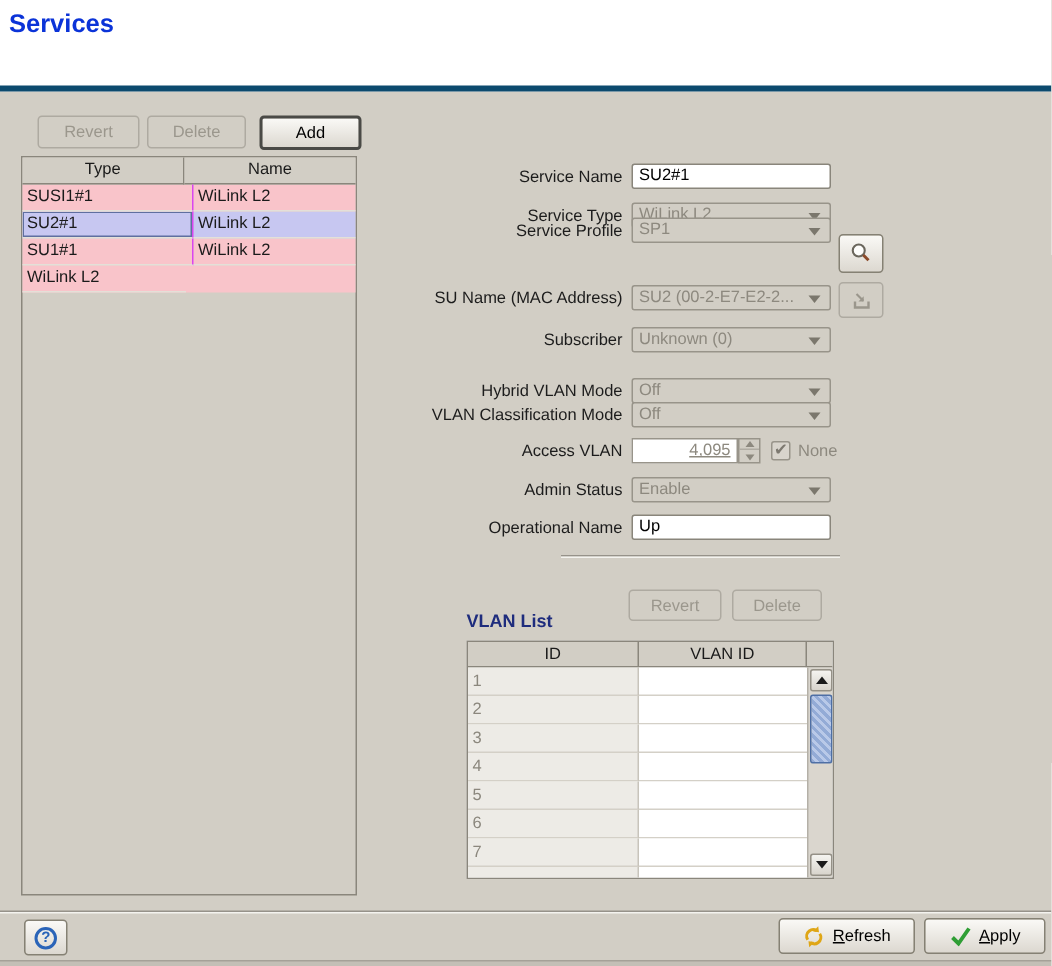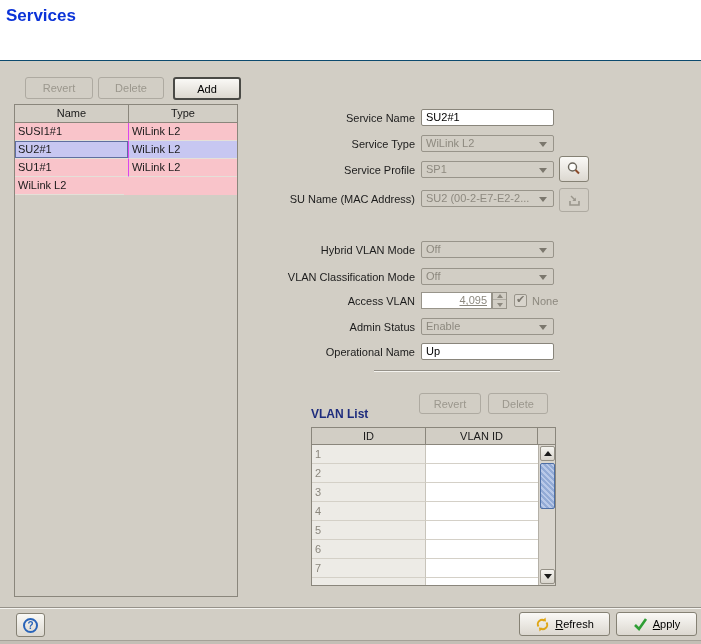--- a/index.html
+++ b/index.html
@@ -1,21 +1,21 @@
 <!DOCTYPE html>
 <html><head>
 <meta charset="utf-8">
 <style>
   * { margin:0; padding:0; box-sizing:border-box; }
   html,body { width:701px; height:644px; }
   body { font-family:"Liberation Sans","DejaVu Sans",sans-serif; font-size:11px; color:#1a1a1a; }
   #root { position:relative; width:701px; height:644px; background:#d2cec5; overflow:hidden; }
 
   
-  .header { position:absolute; left:0; top:0; width:701px; height:61px; background:#ffffff; border-bottom:1px solid #0c4a6e;padding-left:20px; }
+  .header { position:absolute; left:0; top:0; width:701px; height:61px; background:#ffffff; border-bottom:4px solid #0c4a6e;padding-left:20px; }
   .page-title { position:absolute; left:6px; top:6px; font-size:17px; font-weight:bold; color:#0b33d8; }
 
   
   .btn { position:absolute; display:flex; align-items:center; justify-content:center; gap:5px;
          background:linear-gradient(#faf9f6,#dcd8d0); border:1px solid #858174; border-radius:3px;
          font-size:11px; color:#000; cursor:default; }
   .btn.disabled { background:#d2cec5; border:1px solid #aeaaa1; color:#9b978d; }
   .btn.default { border:2px solid #4a4a46; }
 
   
@@ -105,22 +105,22 @@
   </div>
   <div class="btn disabled" style="left:98px; top:77px; width:66px; height:22px;">
     <span>Delete</span>
   </div>
   <div class="btn default" style="left:173px; top:77px; width:68px; height:23px;">
     <span>Add</span>
   </div>
 
   <div class="svc-table">
     <div class="svc-hrow">
+      <div class="svc-hcell w-type">Type</div>
       <div class="svc-hcell w-name">Name</div>
-      <div class="svc-hcell w-type">Type</div>
     </div>
     <div class="svc-row row-pink">
       <div class="svc-cell w-name">SUSI1#1</div>
       <div class="svc-cell w-type">WiLink L2</div>
     </div>
     <div class="svc-row row-sel">
       <div class="svc-cell w-name cell-focus">SU2#1</div>
       <div class="svc-cell w-type">WiLink L2</div>
     </div>
     <div class="svc-row row-pink">
@@ -138,21 +138,21 @@
   </div>
 
   <div class="frow" style="top:135px;">
     <div class="flabel">Service Type</div>
     <div class="field combo">
       <span>WiLink L2</span>
       <span class="combo-arrow"></span>
     </div>
   </div>
 
-  <div class="frow" style="top:161px;">
+  <div class="frow" style="top:145px;">
     <div class="flabel">Service Profile</div>
     <div class="field combo">
       <span>SP1</span>
       <span class="combo-arrow"></span>
     </div>
   </div>
   <div class="btn icon-btn" style="left:559px; top:156px; height:26px;">
     <svg width="16" height="16" viewBox="0 0 16 16">
       <circle cx="6.5" cy="6" r="4" fill="#fdfdfb" stroke="#6a665c" stroke-width="1.4"></circle>
       <line x1="9.5" y1="9" x2="13" y2="12.5" stroke="#8b4a2a" stroke-width="2"></line>
@@ -167,22 +167,29 @@
     </div>
   </div>
   <div class="btn disabled icon-btn" style="left:559px; top:188px; height:24px;">
     <svg width="15" height="15" viewBox="0 0 15 15">
       <path d="M3,8 v4 h9 v-4" fill="none" stroke="#9a968c" stroke-width="1.6"></path>
       <line x1="4" y1="3" x2="8.5" y2="7.5" stroke="#9a968c" stroke-width="1.4"></line>
       <path d="M8.8,4.5 L8.8,8 L5.3,8 Z" fill="#9a968c"></path>
     </svg>
   </div>
 
-
-  <div class="frow" style="top:241px;">
+  <div class="frow" style="top:218px;">
+    <div class="flabel">Subscriber</div>
+    <div class="field combo">
+      <span>Unknown (0)</span>
+      <span class="combo-arrow"></span>
+    </div>
+  </div>
+
+  <div class="frow" style="top:252px;">
     <div class="flabel">Hybrid VLAN Mode</div>
     <div class="field combo">
       <span>Off</span>
       <span class="combo-arrow"></span>
     </div>
   </div>
 
   <div class="frow" style="top:268px;">
     <div class="flabel">VLAN Classification Mode</div>
     <div class="field combo">

